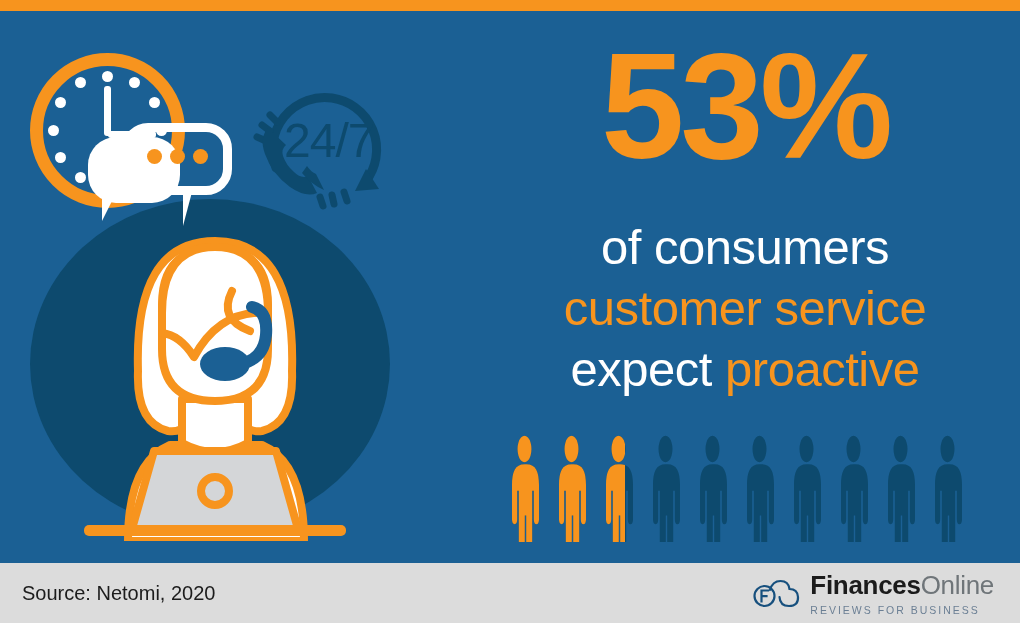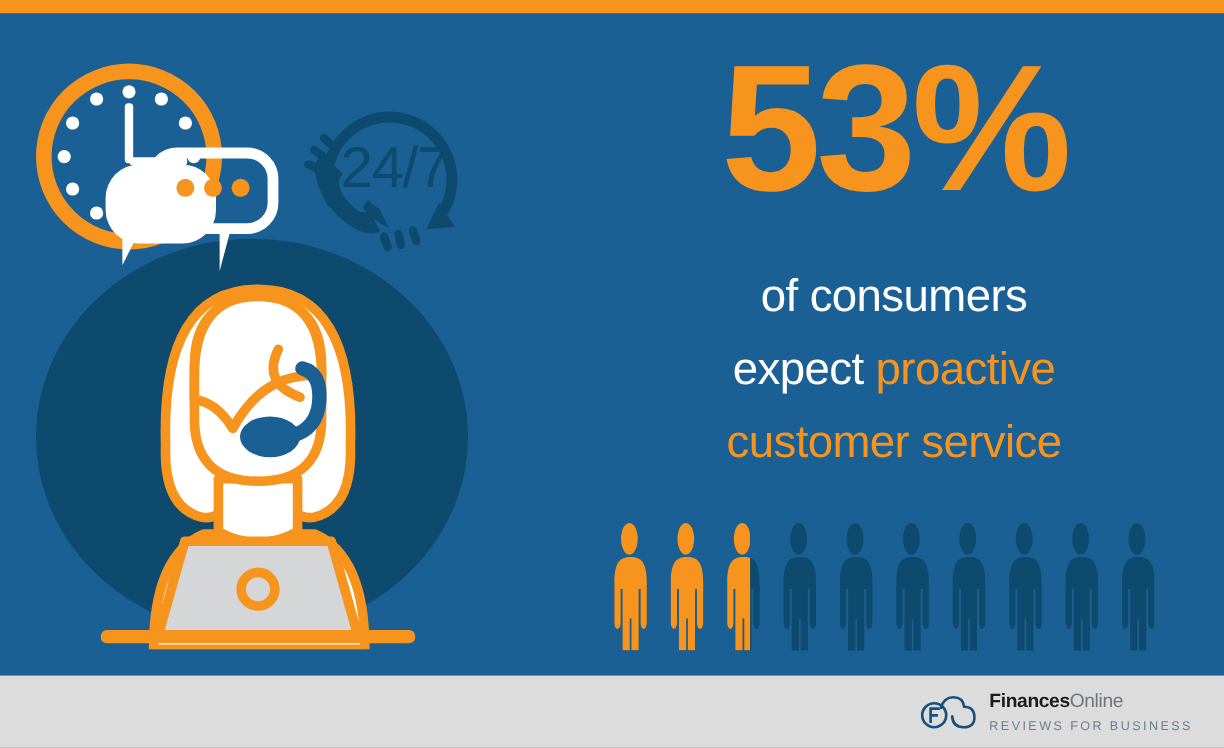--- a/index.html
+++ b/index.html
@@ -93,21 +93,21 @@
   }
   #stat-number{
     position:absolute;left:0;top:20px;width:550px;
     text-align:center;
     font-size:150px;line-height:150px;font-weight:bold;
     color:#f7941e;letter-spacing:-4px;
   }
   #headline{
     position:absolute;left:0;top:206px;width:550px;
     text-align:center;
-    font-size:38px;line-height:61px;font-weight:500;
+    font-size:49px;line-height:61px;font-weight:500;
     color:#ffffff;letter-spacing:-0.5px;
   }
   .hl-orange{color:#f7941e;}
 
   
   #people-chart{
     position:absolute;left:38px;top:413px;width:478px;height:118px;
     display:flex;align-items:flex-end;gap:14px;
   }
   .person{
@@ -123,21 +123,21 @@
   #source-text{
     position:absolute;left:22px;top:19px;
     font-size:20px;color:#1c1c1c;
   }
   #brand-logo{
     position:absolute;right:26px;top:11px;height:40px;
     display:flex;align-items:center;gap:9px;
   }
   .brand-mark{width:50px;height:34px;}
   .brand-words{display:flex;flex-direction:column;line-height:1;}
-  .brand-name{font-size:16px;letter-spacing:-0.3px;}
+  .brand-name{font-size:26px;letter-spacing:-0.3px;}
   .brand-name .b1{font-weight:bold;color:#1b1b1b;}
   .brand-name .b2{font-weight:400;color:#6f7579;}
   .brand-tag{
     font-size:10.5px;color:#6b7f94;letter-spacing:2.0px;margin-top:7px;
     font-weight:500;
   }
 </style>
 </head>
 <body>
 
@@ -212,24 +212,24 @@
   </div>
 
   <div id="content">
     <div id="stat-number">53%</div>
 
     <div id="headline">
       <div>
         <span>of consumers</span>
       </div>
       <div>
+        <span class="hl-orange">customer service</span>
+      </div>
+      <div>
         <span>expect </span><span class="hl-orange">proactive</span>
-      </div>
-      <div>
-        <span class="hl-orange">customer service</span>
       </div>
     </div>
 
     <div id="people-chart">
         <div class="person">
           <svg viewBox="0 0 33 58" preserveAspectRatio="none">
             <path d="M16.5 2 a7 7 0 1 1 -0.01 0 Z M16.5 17 c-9.5 0 -12.5 4 -12.5 11 l0 18 a2.6 2.6 0 0 0 5.2 0 l0 -15 l1.6 0 l0 27 a3 3 0 0 0 6 0 l0 -14 l1.4 0 l0 14 a3 3 0 0 0 6 0 l0 -27 l1.6 0 l0 15 a2.6 2.6 0 0 0 5.2 0 l0 -18 c0 -7 -3 -11 -12.5 -11 Z" fill="#0d4a6e"></path>
             <defs>
               <clipPath id="pclip0">
                 <rect x="0" y="0" width="33.00" height="58"></rect>
@@ -292,20 +292,21 @@
         </div>
         <div class="person">
           <svg viewBox="0 0 33 58" preserveAspectRatio="none">
             <path d="M16.5 2 a7 7 0 1 1 -0.01 0 Z M16.5 17 c-9.5 0 -12.5 4 -12.5 11 l0 18 a2.6 2.6 0 0 0 5.2 0 l0 -15 l1.6 0 l0 27 a3 3 0 0 0 6 0 l0 -14 l1.4 0 l0 14 a3 3 0 0 0 6 0 l0 -27 l1.6 0 l0 15 a2.6 2.6 0 0 0 5.2 0 l0 -18 c0 -7 -3 -11 -12.5 -11 Z" fill="#0d4a6e"></path>
           </svg>
         </div>
       </div>
   </div>
 
   <div id="footer">
+    <div id="source-text">Source: Netomi, 2020</div>
 
     <div id="brand-logo">
       <svg class="brand-mark" viewBox="0 0 50 34" aria-hidden="true">
         <circle cx="13.5" cy="19" r="10" fill="none" stroke="#17507e" stroke-width="2.2"></circle>
         <path d="M10.5 24.5 l0 -11 l6.5 0 M10.5 19.2 l5 0" fill="none" stroke="#17507e" stroke-width="2.2" stroke-linecap="square"></path>
         <path d="M19 13 q2.5 -9 10.5 -9 q8 0 9 8 q8 0 8.5 8 q0.5 9 -9 9 q-9 0 -9.5 -9" fill="none" stroke="#17507e" stroke-width="2.2" stroke-linecap="round"></path>
       </svg>
       <div class="brand-words">
         <div class="brand-name"><span class="b1">Finances</span><span class="b2">Online</span></div>
         <div class="brand-tag">REVIEWS FOR BUSINESS</div>

